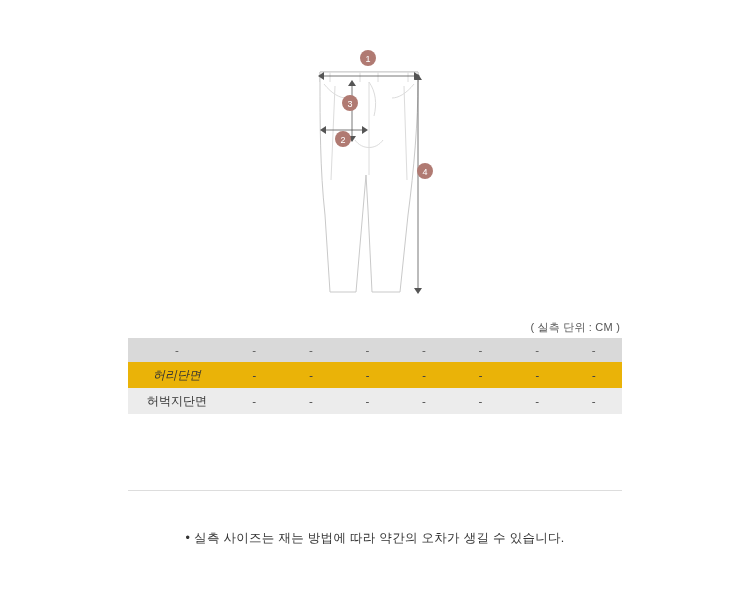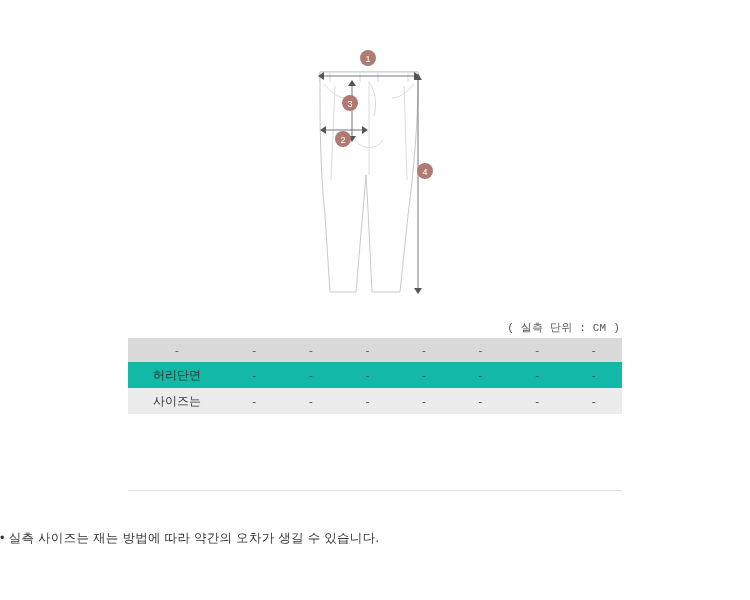--- a/index.html
+++ b/index.html
@@ -33,21 +33,20 @@
   }
 
   
   .unit-note {
     position: absolute;
     right: 130px;
     top: 320px;
     font-size: 11px;
     color: #555555;
     letter-spacing: 0.2px;
-    font-family: Liberation Mono, monospace;
   }
 
   
   .size-table {
     position: absolute;
     left: 128px;
     top: 338px;
     width: 494px;
     border-collapse: collapse;
     table-layout: fixed;
@@ -63,21 +62,22 @@
   }
   .size-table thead th {
     background: #d9d9d9;
     color: #555555;
     height: 24px;
   }
   .size-table thead th.col-label {
     background: #d9d9d9;
   }
   .size-table tbody tr.odd td {
-    background: #14b8a6;
+    background: #eab308;
+    font-style: italic;
   }
   .size-table tbody tr.even td {
     background: #ececec;
   }
   .size-table td.row-label {
     color: #333333;
     font-size: 12px;
   }
   .size-table col.label-col {
     width: 98px;
@@ -92,20 +92,21 @@
     height: 1px;
     background: #dddddd;
   }
 
   
   .footnote {
     position: absolute;
     left: 0;
     top: 530px;
     width: 750px;
+    text-align: center;
     font-size: 12.5px;
     color: #333333;
     letter-spacing: 0.3px;
   }
   .footnote .bullet {
     color: #333333;
     margin-right: 4px;
   }
 </style>
 </head>
@@ -207,21 +208,21 @@
         <td class="row-label">허리단면</td>
         <td>-</td>
         <td>-</td>
         <td>-</td>
         <td>-</td>
         <td>-</td>
         <td>-</td>
         <td>-</td>
       </tr>
       <tr class="even">
-        <td class="row-label">사이즈는</td>
+        <td class="row-label">허벅지단면</td>
         <td>-</td>
         <td>-</td>
         <td>-</td>
         <td>-</td>
         <td>-</td>
         <td>-</td>
         <td>-</td>
       </tr>
     </tbody>
   </table>

